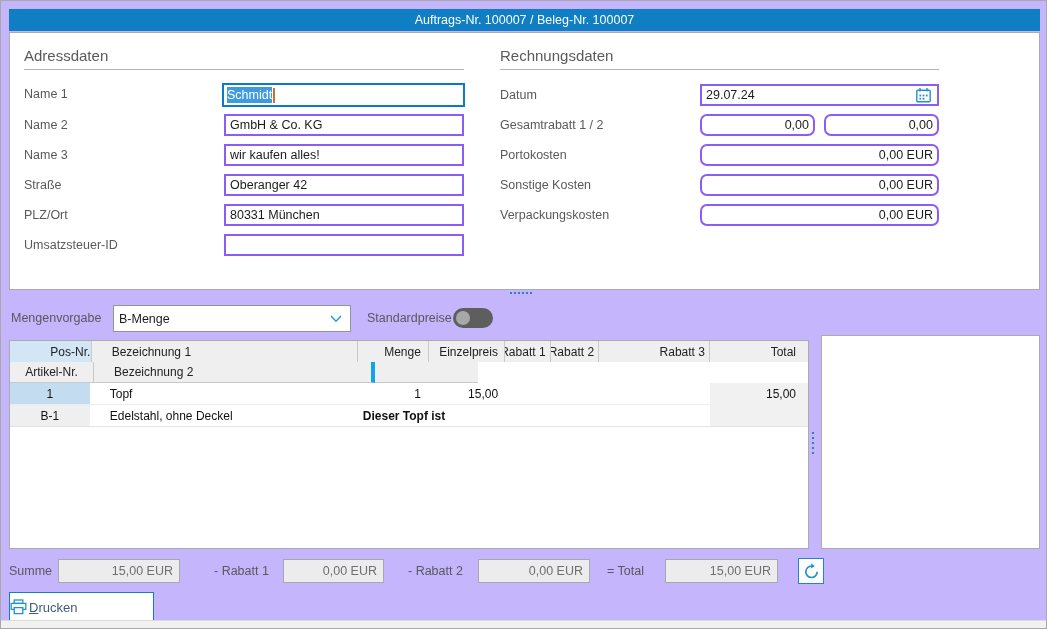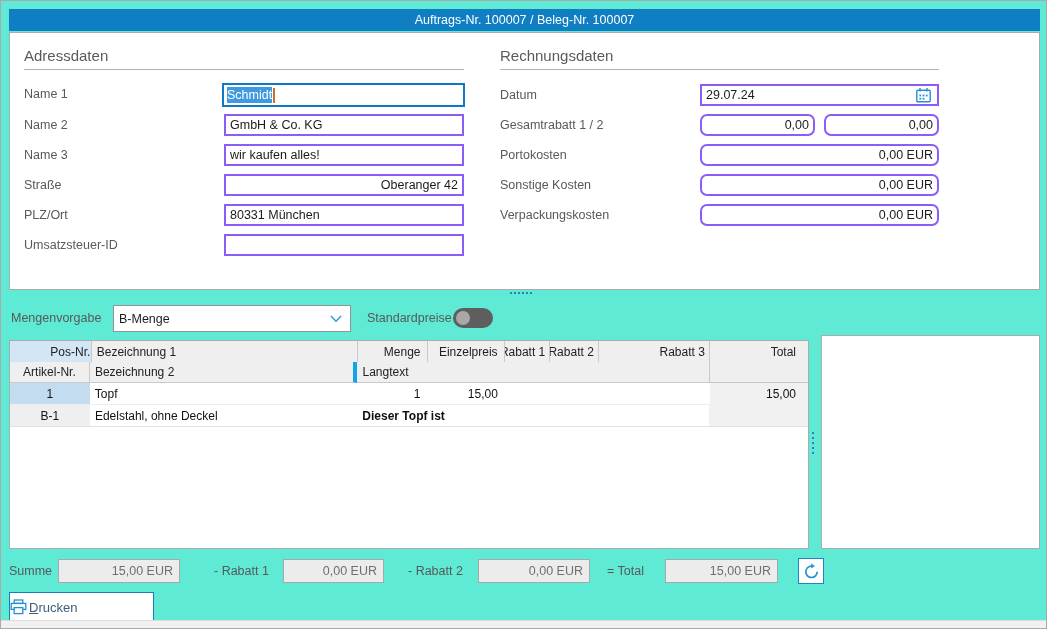--- a/index.html
+++ b/index.html
@@ -1,17 +1,17 @@
 <!DOCTYPE html>
 <html><head>
 <meta charset="utf-8">
 <style>
   html,body{margin:0;padding:0;background:#e8e8e8;}
   .window{
-    width:1047px;height:629px;position:relative;background:#5eead4;
+    width:1047px;height:629px;position:relative;background:#c4b5fd;
     border:1px solid #a9a9a9;box-sizing:border-box;overflow:hidden;
     font-family:"Liberation Sans","DejaVu Sans",sans-serif;
   }
   
   .titlebar{position:absolute;left:8px;top:8px;width:1031px;height:22px;background:#0f7ec2;
     display:flex;align-items:center;justify-content:center;}
   .titlebar span{color:#fff;font-size:12.5px;}
   
   .toppanel{position:absolute;left:8px;top:31px;width:1031px;height:258px;
     border:1px solid #ababab;background:#fff;box-sizing:border-box;}
@@ -43,21 +43,21 @@
   
   .grid{position:absolute;left:8px;top:339px;width:800px;height:209px;border:1px solid #ababab;
     background:#fff;box-sizing:border-box;}
   .grow{display:flex;}
   .gcell{box-sizing:border-box;font-size:12px;display:flex;align-items:center;overflow:hidden;white-space:nowrap;}
   .hrow .gcell{height:21px;background:#efefef;color:#222;border-right:1px solid #c9c9c9;}
   .hrow .gcell:last-child{border-right:none;}
   .hrow2 .gcell{height:21px;background:#efefef;color:#222;border-bottom:1px solid #c9c9c9;}
   .drow .gcell{height:22px;background:#fff;color:#111;}
   .c-pos{width:84px;justify-content:center;}
-  .c-bez{width:281px;padding-left:5px;}
+  .c-bez{width:281px;padding-left:20px;}
   .c-menge{width:74px;justify-content:flex-end;padding-right:7px;}
   .c-einzel{width:80px;justify-content:flex-end;padding-right:6px;}
   .c-r1{width:48px;justify-content:flex-end;padding-right:4px;}
   .c-r2{width:51px;justify-content:flex-end;padding-right:4px;}
   .c-r3{width:117px;justify-content:flex-end;padding-right:4px;}
   .c-total{width:103px;justify-content:flex-end;padding-right:12px;}
   .c-lang{width:370px;padding-left:5px;}
   .hdr-pos{background:#d3e6f6 !important;padding-left:40px;}
   .row-pos{background:#c4dcf0 !important;justify-content:center;border-bottom:1px solid #fff;}
   .row-art{background:#efefef !important;justify-content:center;}
@@ -102,21 +102,21 @@
       <span class="caret"></span>
     </div>
 
     <div class="lbl" style="left:14px;top:85px;">Name 2</div>
     <input class="inp" style="left: 214px; top: 81px; width: 240px;" value="GmbH &amp; Co. KG">
 
     <div class="lbl" style="left:14px;top:115px;">Name 3</div>
     <input class="inp" style="left: 214px; top: 111px; width: 240px;" value="wir kaufen alles!">
 
     <div class="lbl" style="left:14px;top:145px;">Straße</div>
-    <input class="inp" style="left: 214px; top: 141px; width: 240px; text-align: right;" value="Oberanger 42">
+    <input class="inp" style="left: 214px; top: 141px; width: 240px;" value="Oberanger 42">
 
     <div class="lbl" style="left:14px;top:175px;">PLZ/Ort</div>
     <input class="inp" style="left: 214px; top: 171px; width: 240px;" value="80331 München">
 
     <div class="lbl" style="left:14px;top:205px;">Umsatzsteuer-ID</div>
     <input class="inp" style="left: 214px; top: 201px; width: 240px;" value="">
 
     <div class="sec-head" style="left:490px;top:14px;width:439px;">Rechnungsdaten</div>
 
     <div class="lbl" style="left:490px;top:55px;">Datum</div>
@@ -176,21 +176,20 @@
       <div class="gcell c-menge">Menge</div>
       <div class="gcell c-einzel">Einzelpreis</div>
       <div class="gcell c-r1">Rabatt 1</div>
       <div class="gcell c-r2">Rabatt 2</div>
       <div class="gcell c-r3">Rabatt 3</div>
       <div class="gcell c-total">Total</div>
     </div>
     <div class="grow hrow2">
       <div class="gcell c-pos" style="border-right:1px solid #c9c9c9;">Artikel-Nr.</div>
       <div class="gcell c-bez" style="border-right:4px solid #0ea5e9;">Bezeichnung 2</div>
-      <div class="gcell c-lang" style="border-right:1px solid #c9c9c9;">Langtext</div>
       <div class="gcell c-total"></div>
     </div>
     <div class="grow drow drow1">
       <div class="gcell c-pos row-pos">1</div>
       <div class="gcell c-bez">Topf</div>
       <div class="gcell c-menge">1</div>
       <div class="gcell c-einzel">15,00</div>
       <div class="gcell c-r1"></div>
       <div class="gcell c-r2"></div>
       <div class="gcell c-r3"></div>

